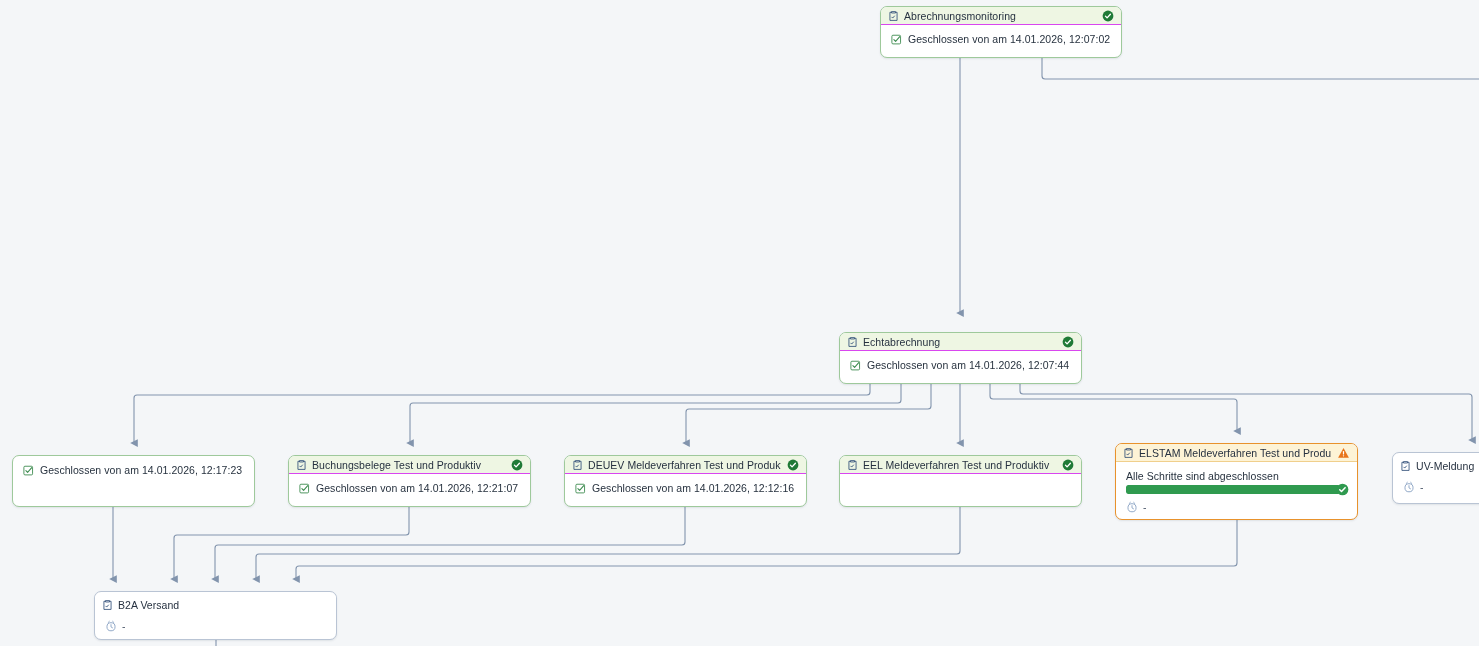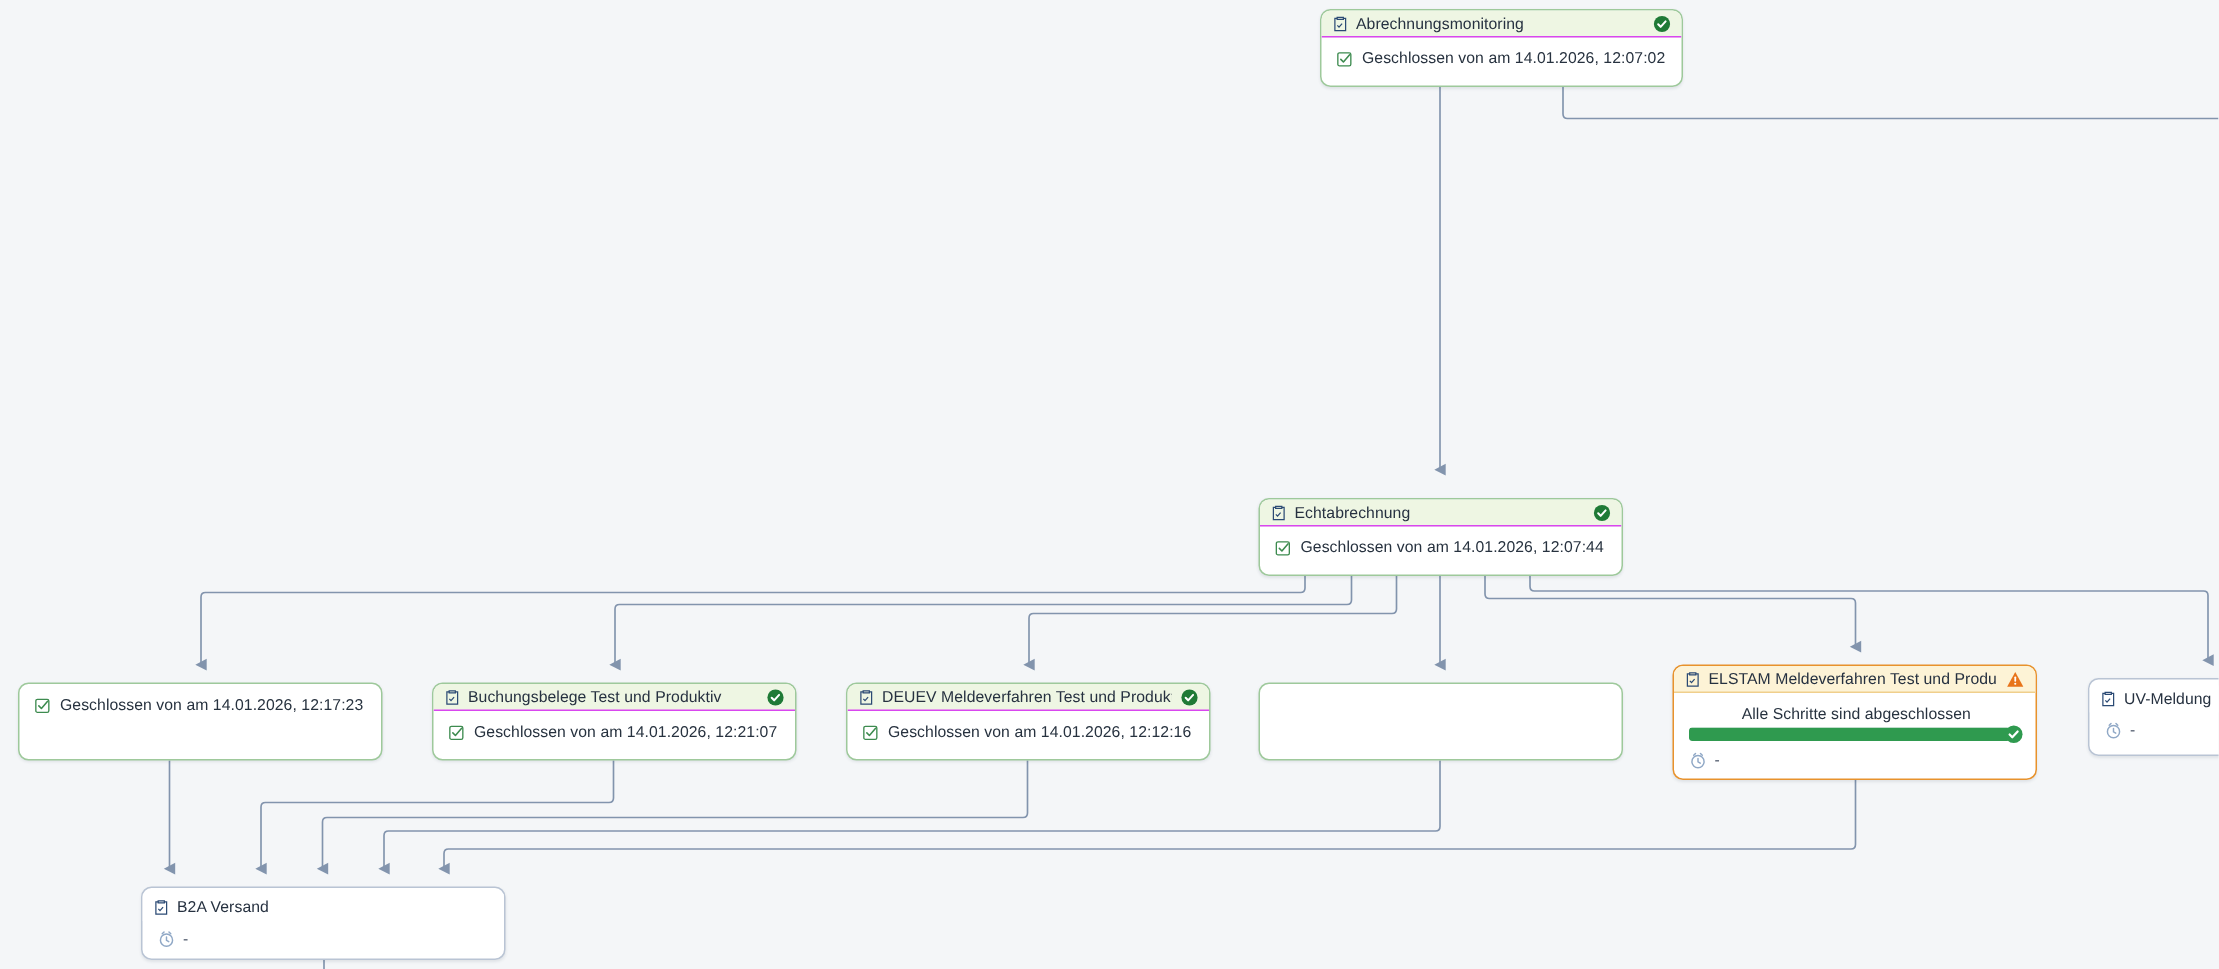--- a/index.html
+++ b/index.html
@@ -37,21 +37,20 @@
     flex:1 1 auto;
     white-space:nowrap;
     overflow:hidden;
     text-overflow:clip;
     margin-left:5px;
     letter-spacing:.05px;
   }
   .card .body{
     padding:8px 8px 8px 10px;
     box-sizing:border-box;
-    text-align:center;
   }
   .card .row{
     display:flex;align-items:center;
     font-size:10.5px;color:#27323f;
   }
   .card .row .txt{margin-left:6px;letter-spacing:.05px;}
 
   
   .card.green{border-color:#9ec99b;}
   .card.green .hdr{background:#eef6e3;border-bottom:1px solid #d946ef;}
@@ -251,20 +250,36 @@
               <rect x="1.3" y="1.8" width="12.6" height="12.6" rx="1.6" fill="none" stroke="#3d8b4f" stroke-width="1.3"></rect>
               <path d="M4.2 8.1l2.5 2.6 6-7" fill="none" stroke="#3d8b4f" stroke-width="1.5" stroke-linecap="round" stroke-linejoin="round"></path>
             </svg>
         </span>
         <span class="txt">Geschlossen von am 14.01.2026, 12:12:16</span>
       </div>
     </div>
   </div>
 
   <div class="card green" style="left:839px;top:455px;width:243px;height:52px;">
+    <div class="hdr">
+      <span class="ico">
+        <svg width="11" height="12" viewBox="0 0 16 16">
+            <path d="M5 1.6h6v2H5z" fill="none" stroke="#2b4a74" stroke-width="1.2"></path>
+            <path d="M11 2.6h2.2v11.8H2.8V2.6H5" fill="none" stroke="#2b4a74" stroke-width="1.2"></path>
+            <path d="M5.2 9.3l1.6 1.7 3-3.4" fill="none" stroke="#2b4a74" stroke-width="1.2"></path>
+          </svg>
+      </span>
+      <span class="ttl">EEL Meldeverfahren Test und Produktiv</span>
+      <span class="statusbadge">
+        <svg width="12" height="12" viewBox="0 0 16 16">
+            <circle cx="8" cy="8" r="7.2" fill="#1f7a36"></circle>
+            <path d="M4.6 8.2l2.2 2.3 4.4-4.8" fill="none" stroke="#fff" stroke-width="1.8" stroke-linecap="round" stroke-linejoin="round"></path>
+          </svg>
+      </span>
+    </div>
   </div>
 
   <div class="card amber" style="left:1115px;top:443px;width:243px;height:77px;">
     <div class="hdr">
       <span class="ico">
         <svg width="11" height="12" viewBox="0 0 16 16">
             <path d="M5 1.6h6v2H5z" fill="none" stroke="#2b4a74" stroke-width="1.2"></path>
             <path d="M11 2.6h2.2v11.8H2.8V2.6H5" fill="none" stroke="#2b4a74" stroke-width="1.2"></path>
             <path d="M5.2 9.3l1.6 1.7 3-3.4" fill="none" stroke="#2b4a74" stroke-width="1.2"></path>
           </svg>

